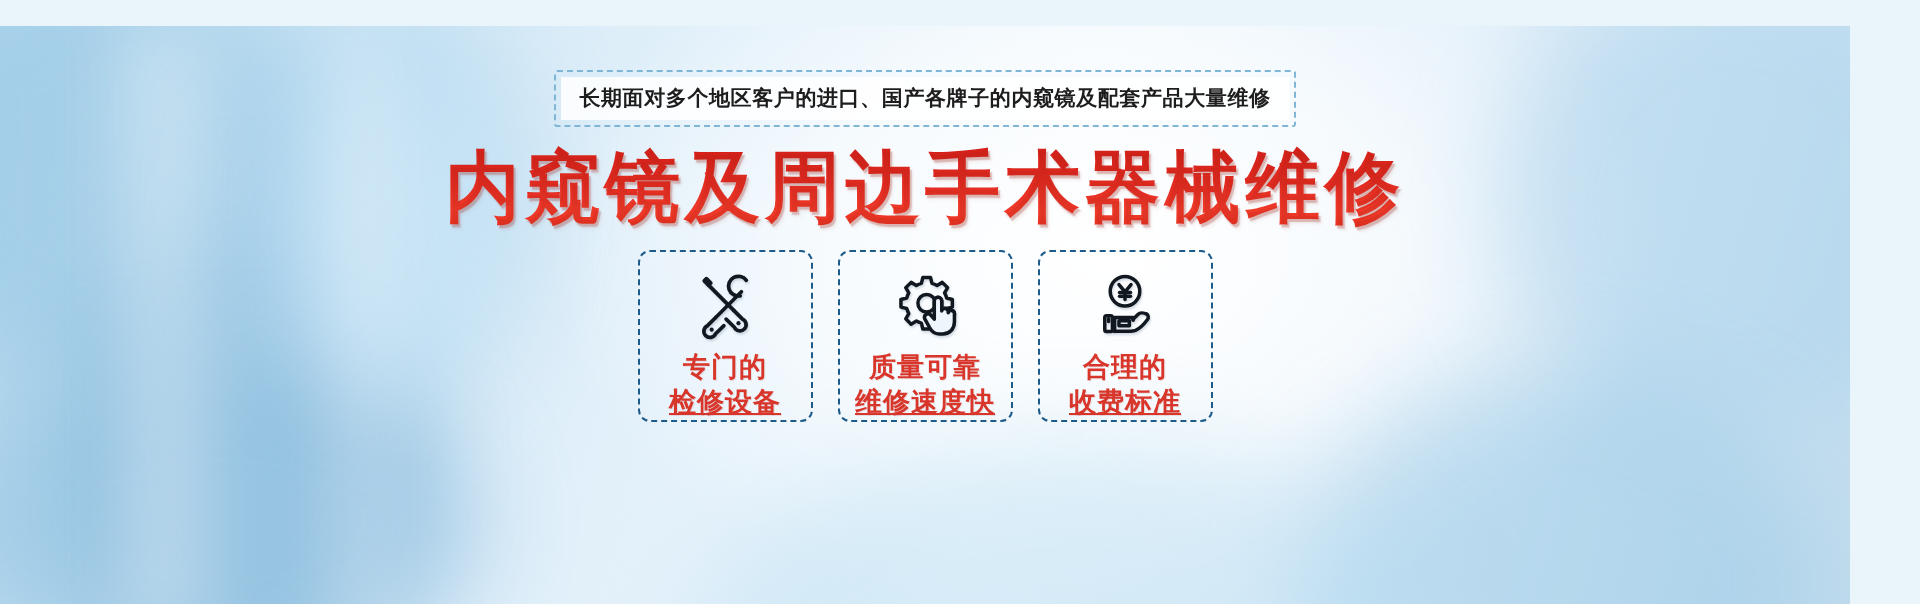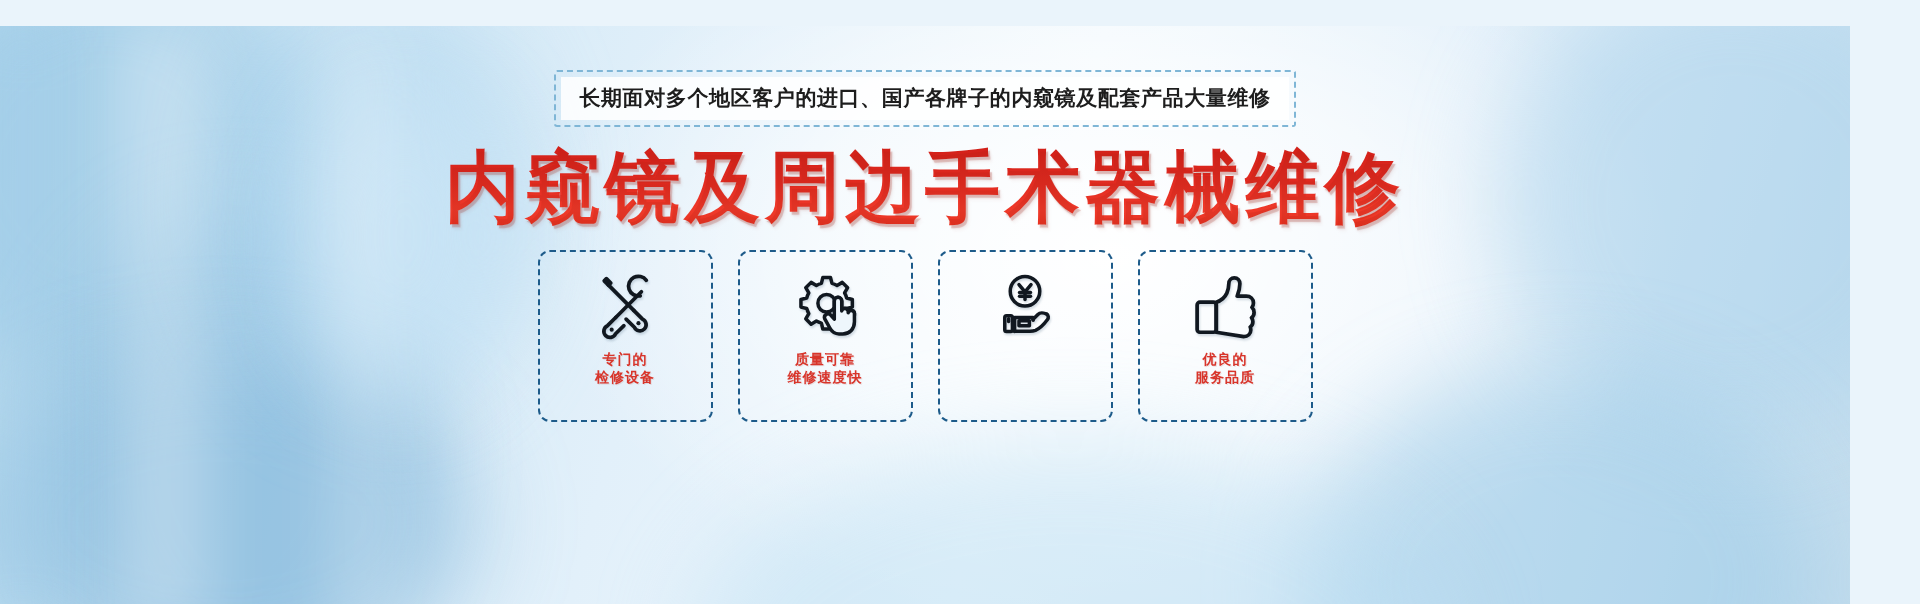--- a/index.html
+++ b/index.html
@@ -102,27 +102,27 @@
   .feature-icon {
     width:74px; height:72px;
     display:flex; align-items:center; justify-content:center;
     filter:drop-shadow(1px 2px 1px rgba(60,90,120,0.22));
   }
   .feature-icon svg { display:block; }
   .feature-label {
     margin-top:8px;
     text-align:center;
     color:#d8352b;
-    font-size:14px;
+    font-size:27px;
     font-weight:700;
     line-height:1.30;
     letter-spacing:1px;
     text-shadow:1px 1px 0 rgba(150,40,30,0.12);
   }
-  .feature-label .l2 { display:block; }
+  .feature-label .l2 { display:block;text-decoration:underline; }
 </style>
 </head>
 <body>
 
 <div id="banner">
 
   <div class="blob b1"></div>
   <div class="blob b2"></div>
   <div class="blob b3"></div>
   <div class="blob b4"></div>
@@ -203,35 +203,22 @@
             <path d="M27 23 h10"></path>
 
             <path d="M52 39.5 c0 0 -5.4 -2.7 -8.2 0.2 l-4.6 4.6"></path>
             <path d="M52 39.5 a3.6 3.6 0 0 1 0.6 4.9 c-2.7 3.6 -7.3 8.4 -11 9.9 -1.6 0.6 -3.4 0.8 -5 0.8 H22.5"></path>
             <path d="M22.5 55.2 V42.6 h17 v2.4"></path>
             <rect x="26.5" y="45.5" width="9.5" height="4.6"></rect>
             <rect x="13.5" y="41" width="7" height="14.2" rx="1.6"></rect>
             <path d="M17 43.6 v2.6"></path>
           </svg>
         </div>
-      </div>
-
-      <div class="feature-box">
-        <div class="feature-icon">
-          <svg width="70" height="70" viewBox="0 0 64 64" fill="none" stroke="#111820" stroke-width="3.4" stroke-linecap="round" stroke-linejoin="round">
-            <path d="M24 56 V28.5 c4.6 -1.4 7.8 -4.2 9.7 -8.3 1.2 -2.6 1.7 -5.5 1.8 -8.7
-                     0 -3.1 2.2 -5.2 5 -5.2 3 0 5.1 2.2 5.1 5.4 0 3.8 -0.9 7.6 -2.5 11.3
-                     h8.4 c3.8 0 6.5 2.6 6.5 6.2 0 1.6 -0.5 3 -1.4 4.1
-                     1.3 1.1 2 2.7 2 4.6 0 2 -0.9 3.7 -2.4 4.8
-                     0.8 1 1.3 2.3 1.3 3.8 0 2 -0.9 3.7 -2.5 4.7
-                     0.4 0.8 0.6 1.7 0.6 2.7 0 3.5 -2.7 6.1 -6.4 6.1 Z"></path>
-            <rect x="6.5" y="28.5" width="17.5" height="27.5" rx="2.6"></rect>
-          </svg>
-        </div>
         <div class="feature-label">
-          <span class="l1">优良的</span>
-          <span class="l2">服务品质</span>
-        </div>
-      </div>
+          <span class="l1">合理的</span>
+          <span class="l2">收费标准</span>
+        </div>
+      </div>
+
 
     </div>
   </div>
 </div>
 
 </body></html>

